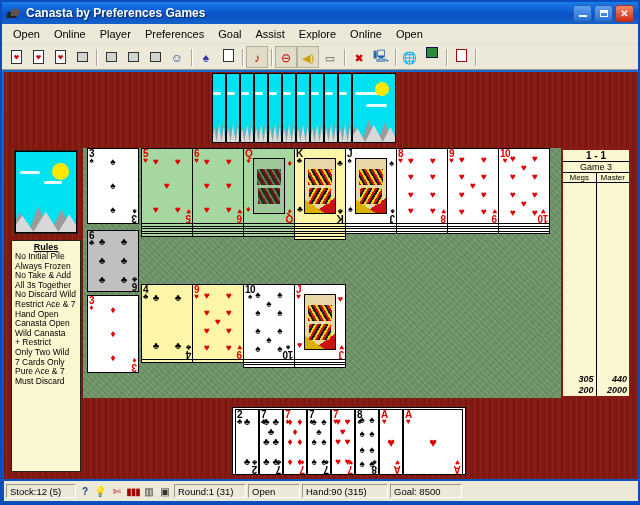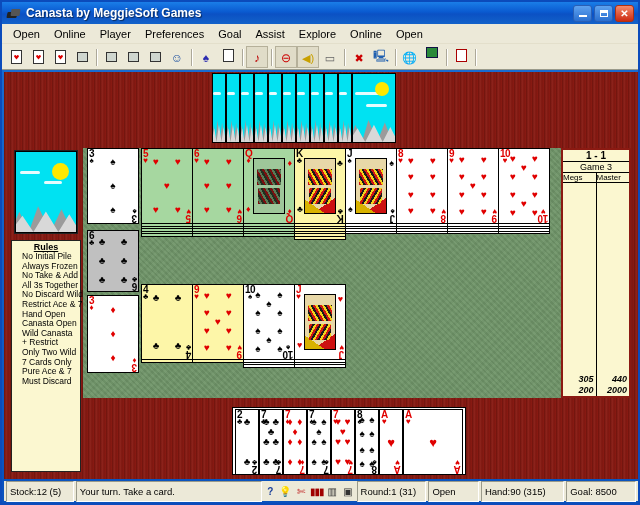--- a/index.html
+++ b/index.html
@@ -103,57 +103,57 @@
      background:repeating-linear-gradient(-60deg,#cf1414 0 2px,#f3d21a 2px 4px,#1a1a1a 4px 6px);}
   .face.green .a{background:linear-gradient(180deg,#9ec79a 0 100%);}
   .face.green .b,.face.green .c{background:repeating-linear-gradient(60deg,#7a1010 0 2px,#5a7a56 2px 4px,#203020 4px 6px);}
   .fsuit{position:absolute;font-size:9px;font-weight:bold;}
 
   
   .rules-box { position:absolute; left:7px; top:168px; width:70px; height:232px;
      background:#fbf7d0; border:1px solid #222; }
   .rules-title{ text-align:center; font-size:9px; font-weight:bold;
      text-decoration:underline; padding-top:1px; color:#000;}
-  .rule { font-size:8.5px; color:#000; line-height:9.6px; padding-left:10px; white-space:nowrap;}
+  .rule { font-size:8.5px; color:#000; line-height:9.6px; padding-left:3px; white-space:nowrap;}
   .logo-box { position:absolute; left:10px; top:78px; width:64px; height:84px;
      border:1px solid #222; overflow:hidden; }
 
   
   .score-box { position:absolute; right:7px; top:76px; width:70px; height:250px;
      background:#fbf7d0; border:2px solid #8b1a12; display:flex; flex-direction:column;}
   .sb-row1{ text-align:center; font-size:10px; font-weight:bold; border-bottom:1px solid #000; padding:0 0 0 0;}
   .sb-row2{ text-align:center; font-size:9px; border-bottom:1px solid #000;}
   .sb-head{ display:flex; border-bottom:1px solid #000; }
-  .sb-head div{ flex:1; font-size:8px; }
+  .sb-head div{ flex:1; text-align:center; font-size:8px; }
   .sb-head div:first-child{ border-right:1px solid #000; }
   .sb-body{ flex:1; display:flex; }
   .sb-col{ flex:1; position:relative; }
   .sb-col:first-child{ border-right:1px solid #000; }
   .sb-val{ position:absolute; right:2px; font-size:9px; font-style:italic; font-weight:bold;}
 
   
   .statusbar{ position:absolute; left:2px; bottom:2px; width:634px; height:20px;
      background:#ece9d8; display:flex; align-items:center; padding:0 2px; gap:2px;}
   .sf { border:1px solid #9a9a8a; border-right-color:#fff; border-bottom-color:#fff;
-     height:21px; display:flex; align-items:center; padding:0 3px; font-size:9.5px;
+     height:14px; display:flex; align-items:center; padding:0 3px; font-size:9.5px;
      background:#ece9d8; color:#000; white-space:nowrap;}
   .sicon { width:14px; height:16px; display:flex; align-items:center; justify-content:center;
      font-size:10px; }
 </style>
 </head>
 <body>
 
 <div class="window">
 
   <div class="titlebar">
     <div class="title-ico">
         <div class="c1"></div>
         <div class="c2"></div>
       </div>
-    <div class="title-text">Canasta by MeggieSoft Games</div>
+    <div class="title-text">Canasta by Preferences Games</div>
     <div class="win-btns">
       <div class="wb min">
           <div class="bar"></div>
         </div>
       <div class="wb max">
           <div class="sq"></div>
         </div>
       <div class="wb close">✕</div>
     </div>
   </div>
@@ -846,21 +846,20 @@
         <div class="sb-col">
           <div class="sb-val" style="bottom:12px">440</div>
           <div class="sb-val" style="bottom:1px">2000</div>
         </div>
       </div>
     </div>
   </div>
 
   <div class="statusbar">
     <div class="sf" style="width:70px">Stock:12 (5)</div>
-    <div class="sf" style="width:192px">Your turn.  Take a card.</div>
     <div class="sicon" style="color:#1a3f9a;font-weight:bold">?</div>
     <div class="sicon" style="color:#d8a800">💡</div>
     <div class="sicon" style="color:#c02020">✄</div>
     <div class="sicon" style="color:#a00000;letter-spacing:-1px">▮▮▮</div>
     <div class="sicon" style="color:#333">▥</div>
     <div class="sicon" style="color:#333">▣</div>
     <div class="sf" style="width:72px">Round:1 (31)</div>
     <div class="sf" style="width:52px">Open</div>
     <div class="sf" style="width:86px">Hand:90 (315)</div>
     <div class="sf" style="width:72px">Goal: 8500</div>

